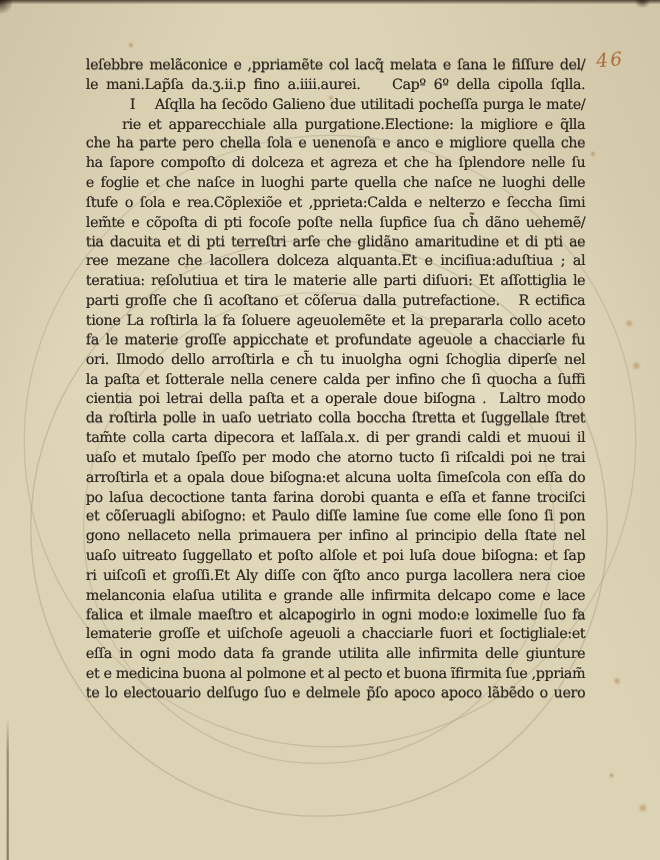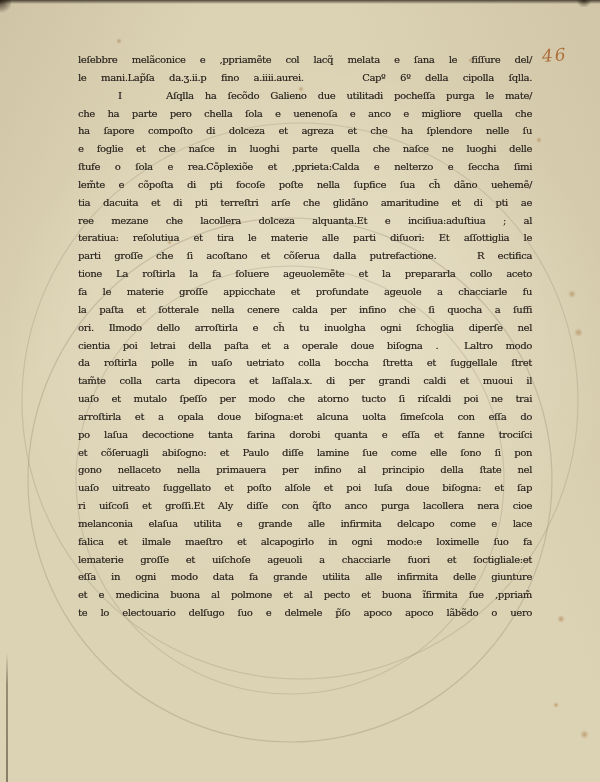--- a/index.html
+++ b/index.html
@@ -33,21 +33,21 @@
   .fox{position:absolute;border-radius:50%;
     background:radial-gradient(circle, rgba(156,102,40,0.45), rgba(156,102,40,0) 70%);}
   .folio{
     position:absolute;left:542px;top:45px;
     font-style:italic;font-size:17px;letter-spacing:2px;
     color:var(--folio-ink);opacity:0.88;
     transform:rotate(-5deg);
   }
   .textblock{
     position:absolute;left:78px;top:51px;width:454px;
-    font-size:10px;line-height:17.85px;
+    font-size:13px;line-height:17.85px;
     letter-spacing:-0.35px;
     color:var(--ink);
     text-shadow:0.2px 0.2px 0.35px rgba(46,39,33,0.55);
   }
   .line{
     text-align:justify;
     text-align-last:justify;
     min-height:17.85px;
   }
 </style>
@@ -77,33 +77,34 @@
   <div class="fox" style="left:553px;top:702px;width:6px;height:6px;"></div>
   <div class="fox" style="left:167px;top:240px;width:5px;height:5px;"></div>
   <div class="fox" style="left:468px;top:58px;width:5px;height:5px;"></div>
 
   <div class="folio">46</div>
 
   <div class="textblock" id="textblock">
       <div class="line">leſebbre melãconice e ,ppriamẽte col lacq̃ melata e ſana le fiſſure del/</div>
       <div class="line">le mani.Lap̃ſa da.ʒ.ii.p fino a.iiii.aurei.&nbsp;&nbsp;&nbsp;&nbsp;Capº 6º della cipolla ſqlla.</div>
       <div class="line" style="padding-left: 8px; margin-left: 32px;">I&nbsp;&nbsp;&nbsp;&nbsp;Aſqlla ha ſecõdo Galieno due utilitadi pocheſſa purga le mate/</div>
+      <div class="line" style="padding-left: 33px;">rie et apparecchiale alla purgatione.Electione: la migliore e q̃lla</div>
       <div class="line">che ha parte pero chella ſola e uenenoſa e anco e migliore quella che</div>
       <div class="line">ha ſapore compoſto di dolceza et agreza et che ha ſplendore nelle ſu</div>
       <div class="line">e foglie et che naſce in luoghi parte quella che naſce ne luoghi delle</div>
       <div class="line">ſtufe o ſola e rea.Cõplexiõe et ,pprieta:Calda e nelterzo e ſeccha ſimi</div>
       <div class="line">lem̃te e cõpoſta di pti focoſe poſte nella ſupfice ſua ch̃ dãno uehemẽ/</div>
       <div class="line">tia dacuita et di pti terreſtri arſe che glidãno amaritudine et di pti ae</div>
       <div class="line">ree mezane che lacollera dolceza alquanta.Et e inciſiua:aduſtiua ; al</div>
       <div class="line">teratiua: reſolutiua et tira le materie alle parti diſuori: Et aſſottiglia le</div>
       <div class="line">parti groſſe che ſi acoſtano et cõſerua dalla putrefactione.&nbsp;&nbsp;&nbsp;R ectifica</div>
       <div class="line">tione La roſtirla la fa ſoluere ageuolemẽte et la prepararla collo aceto</div>
       <div class="line">fa le materie groſſe appicchate et profundate ageuole a chacciarle fu</div>
+      <div class="line">ori. Ilmodo dello arroſtirla e ch̃ tu inuolgha ogni ſchoglia diperſe nel</div>
       <div class="line">la paſta et ſotterale nella cenere calda per infino che ſi quocha a ſuffi</div>
-      <div class="line">ori. Ilmodo dello arroſtirla e ch̃ tu inuolgha ogni ſchoglia diperſe nel</div>
       <div class="line">cientia poi letrai della paſta et a operale doue biſogna .&nbsp;&nbsp;Laltro modo</div>
       <div class="line">da roſtirla polle in uaſo uetriato colla boccha ſtretta et ſuggellale ſtret</div>
       <div class="line">tam̃te colla carta dipecora et laſſala.x. di per grandi caldi et muoui il</div>
       <div class="line">uaſo et mutalo ſpeſſo per modo che atorno tucto ſi riſcaldi poi ne trai</div>
       <div class="line">arroſtirla et a opala doue biſogna:et alcuna uolta ſimeſcola con eſſa do</div>
       <div class="line">po laſua decoctione tanta farina dorobi quanta e eſſa et fanne trociſci</div>
       <div class="line">et cõſeruagli abiſogno: et Paulo diſſe lamine ſue come elle ſono ſi pon</div>
       <div class="line">gono nellaceto nella primauera per infino al principio della ſtate nel</div>
       <div class="line">uaſo uitreato ſuggellato et poſto alſole et poi luſa doue biſogna: et ſap</div>
       <div class="line">ri uiſcoſi et groſſi.Et Aly diſſe con q̃ſto anco purga lacollera nera cioe</div>

